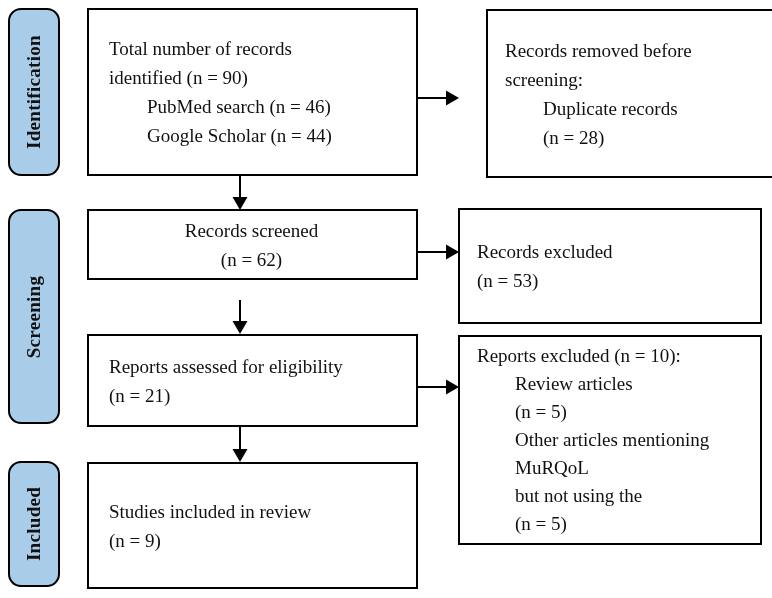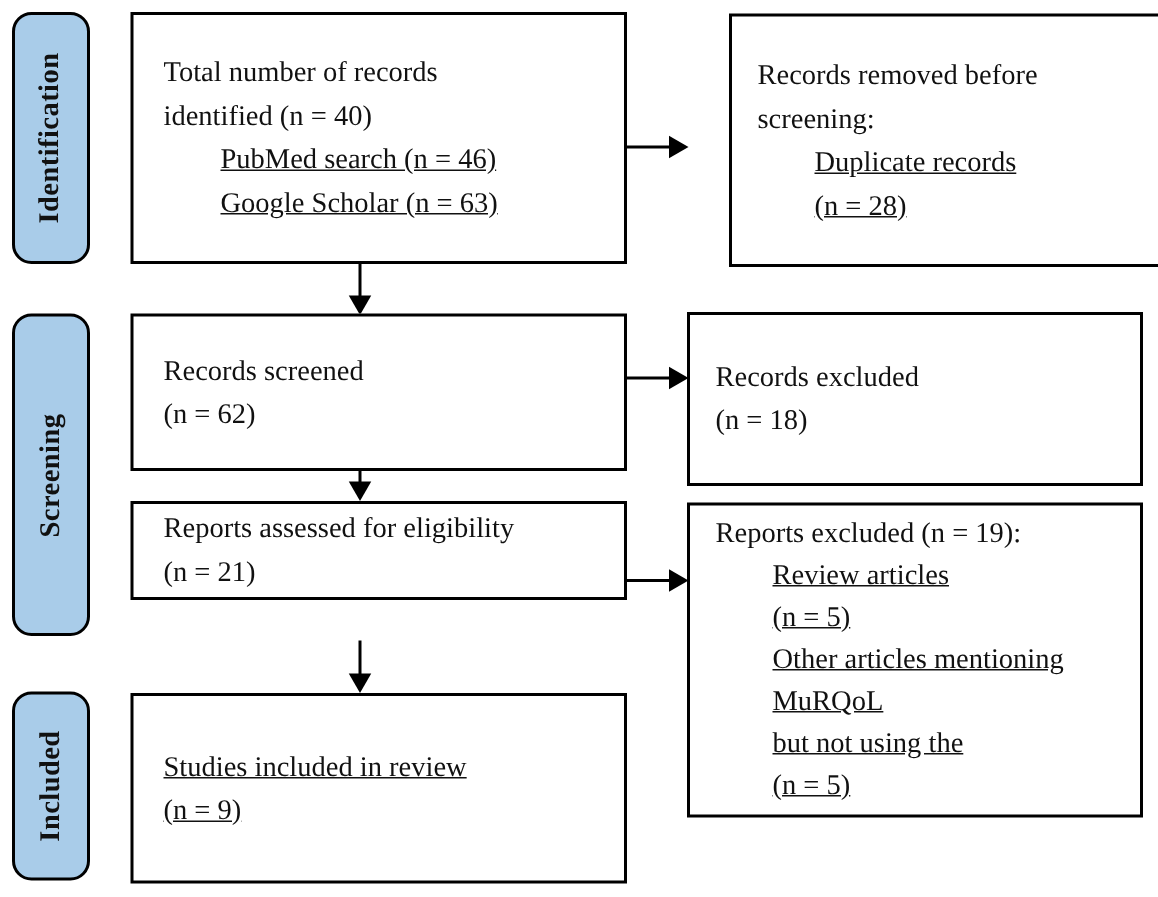--- a/index.html
+++ b/index.html
@@ -48,30 +48,30 @@
     box-sizing: border-box;
     background: var(--bg);
     border: 2.5px solid var(--border);
     display: flex;
     flex-direction: column;
     justify-content: center;
     font-size: 19px;
     line-height: 29px;
   }
   .box .line { white-space: nowrap; }
-  .box .line.indent { padding-left: 38px; text-decoration: underline; }
+  .box .line.indent { padding-left: 38px; }
   .main-col { left: 87px; width: 331px; padding-left: 20px; padding-right: 22px; }
   .right-col { left: 458px; width: 304px; padding-left: 17px; padding-right: 6px; }
   #box-records-identified { top: 8px;   height: 168px; }
   #box-records-removed    { top: 9px;   height: 169px; margin-left: 28px; }
-  #box-records-screened   { top: 209px; height: 105px;  }
+  #box-records-screened   { top: 209px; height: 71px; text-align: center;  }
   #box-records-excluded   { top: 208px; height: 116px;  }
-  #box-reports-assessed   { top: 334px; height: 66px;  }
+  #box-reports-assessed   { top: 334px; height: 93px;  }
   #box-reports-excluded   { top: 335px; height: 210px; line-height: 28px; }
-  #box-studies-included   { top: 462px; height: 127px; text-decoration: underline; }
+  #box-studies-included   { top: 462px; height: 127px; }
   #stage-identification   { top: 8px;   height: 168px; }
   #stage-screening        { top: 209px; height: 215px; }
   #stage-included         { top: 461px; height: 126px; }
   .arrow-layer line    { stroke: var(--border); stroke-width: 2px; }
   .arrow-layer polygon { fill: var(--border); }
 </style>
 </head>
 <body>
 
 <div class="canvas">
@@ -108,49 +108,49 @@
   </div>
   <div class="stage" id="stage-screening">
     <span>Screening</span>
   </div>
   <div class="stage" id="stage-included">
     <span>Included</span>
   </div>
 
   <div class="box main-col" id="box-records-identified">
     <div class="line">Total number of records</div>
-    <div class="line">identified (n = 40)</div>
+    <div class="line">identified (n = 90)</div>
     <div class="line indent">PubMed search (n = 46)</div>
-    <div class="line indent">Google Scholar (n = 63)</div>
+    <div class="line indent">Google Scholar (n = 44)</div>
   </div>
 
   <div class="box right-col" id="box-records-removed">
     <div class="line">Records removed before</div>
     <div class="line">screening:</div>
     <div class="line indent">Duplicate records</div>
     <div class="line indent">(n = 28)</div>
   </div>
 
   <div class="box main-col" id="box-records-screened">
     <div class="line">Records screened</div>
     <div class="line">(n = 62)</div>
   </div>
 
   <div class="box right-col" id="box-records-excluded">
     <div class="line">Records excluded</div>
-    <div class="line">(n = 18)</div>
+    <div class="line">(n = 53)</div>
   </div>
 
   <div class="box main-col" id="box-reports-assessed">
     <div class="line">Reports assessed for eligibility</div>
     <div class="line">(n = 21)</div>
   </div>
 
   <div class="box right-col" id="box-reports-excluded">
-    <div class="line">Reports excluded (n = 19):</div>
+    <div class="line">Reports excluded (n = 10):</div>
     <div class="line indent">Review articles</div>
     <div class="line indent">(n = 5)</div>
     <div class="line indent">Other articles mentioning</div>
     <div class="line indent">MuRQoL</div>
     <div class="line indent">but not using the</div>
     <div class="line indent">(n = 5)</div>
   </div>
 
   <div class="box main-col" id="box-studies-included">
     <div class="line">Studies included in review</div>

